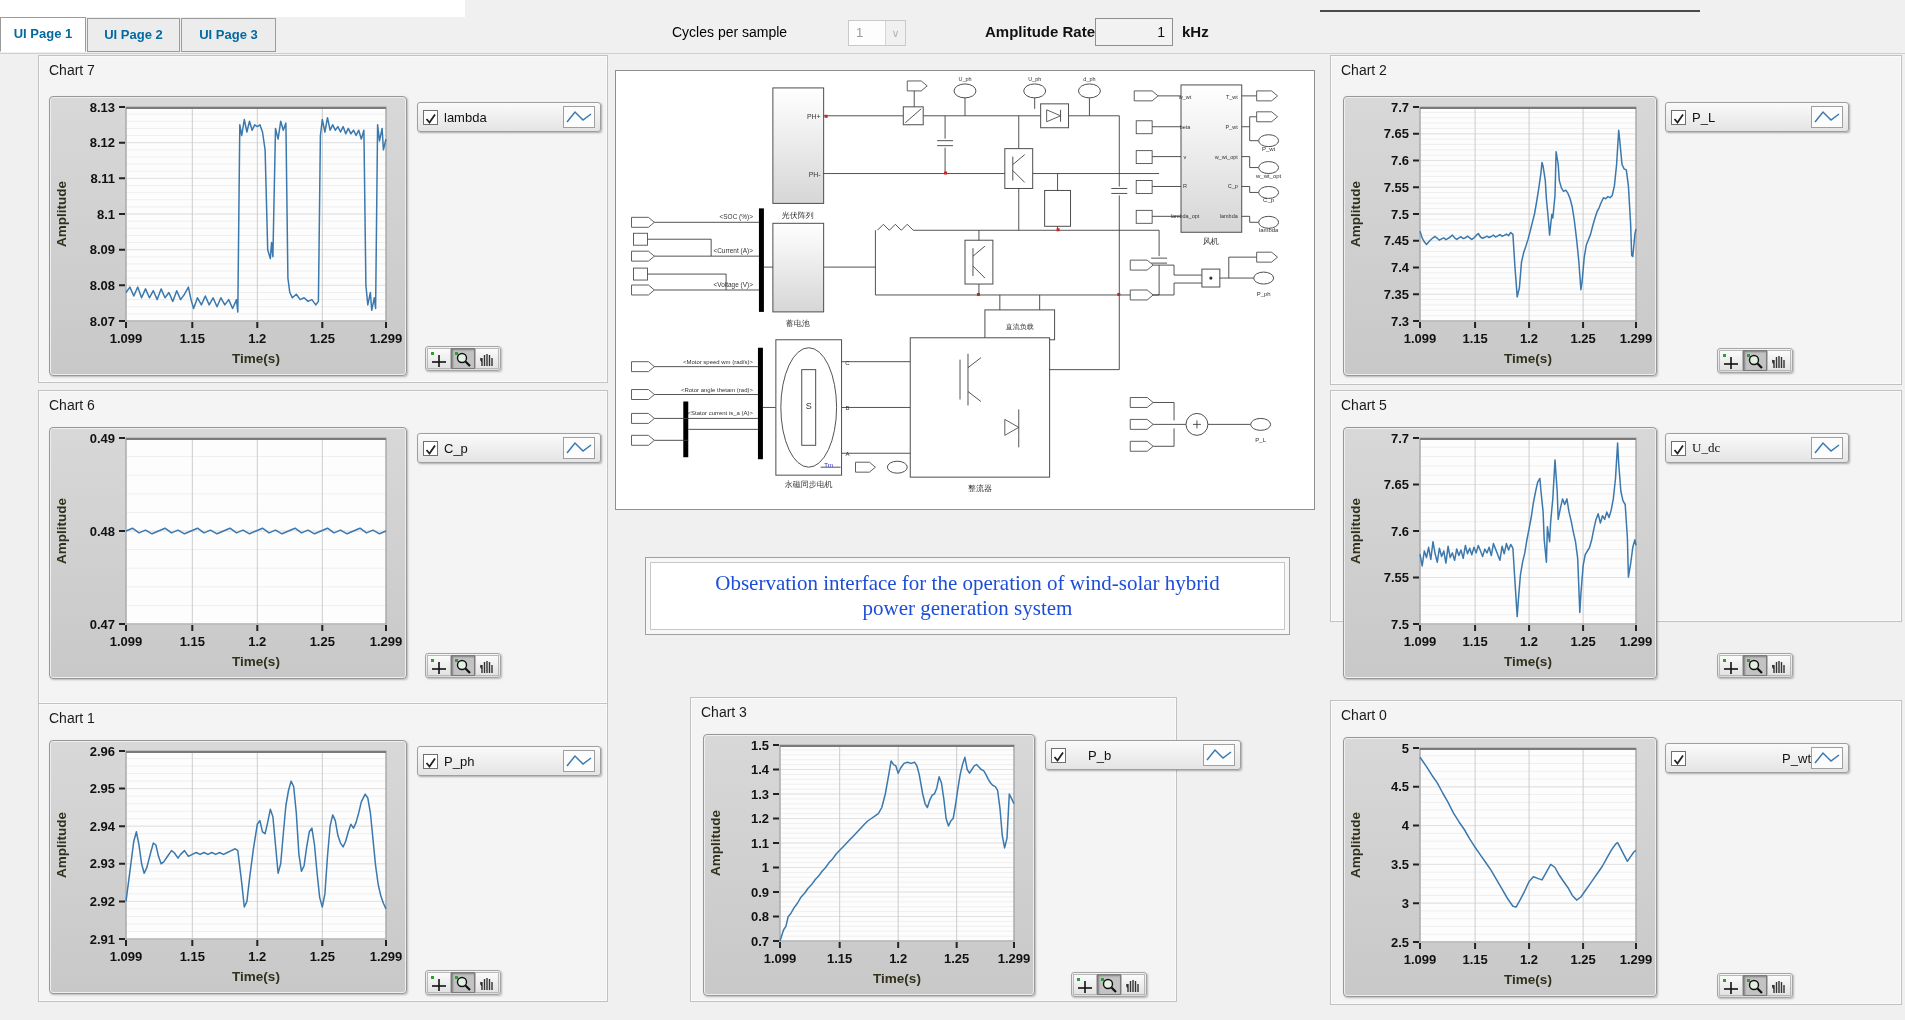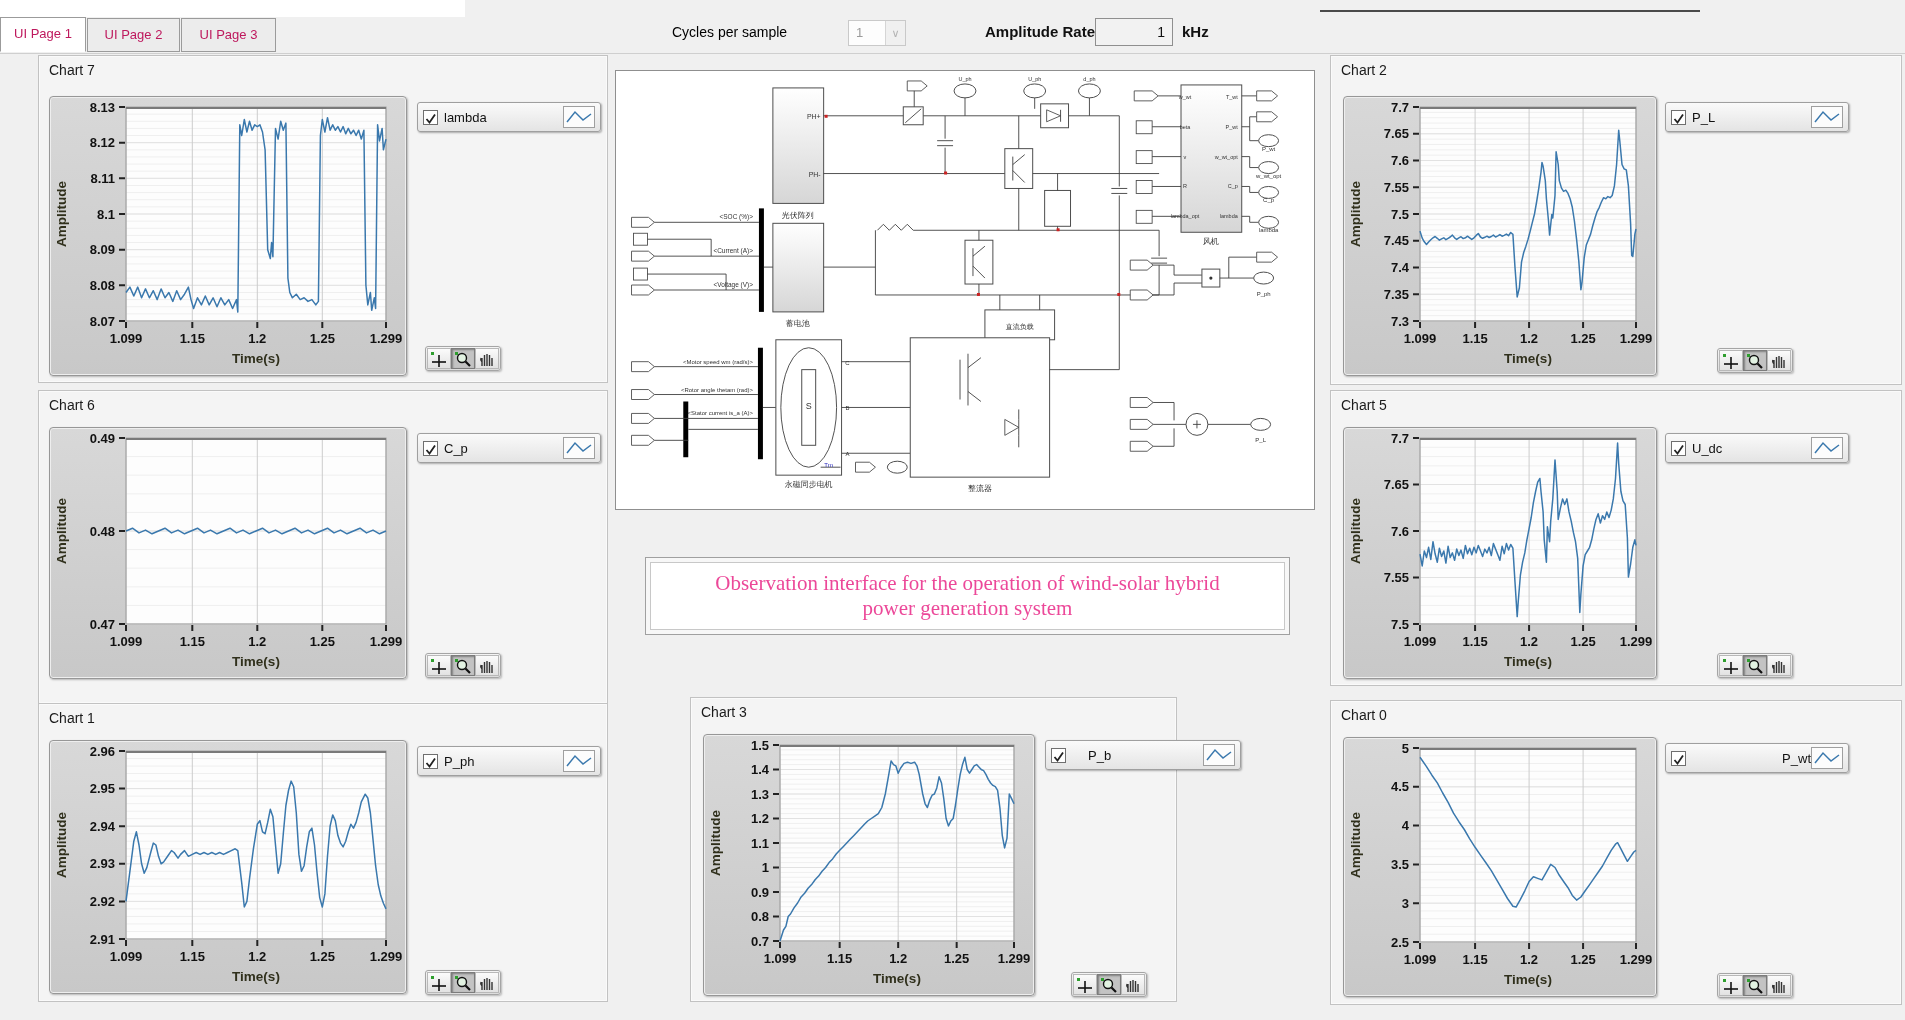--- a/index.html
+++ b/index.html
@@ -1,21 +1,21 @@
 <!DOCTYPE html>
 <html><head>
 <meta charset="utf-8">
 <style>
   html,body{margin:0;padding:0;background:#f0f0f0;font-family:"Liberation Sans",sans-serif;}
   #stage{position:relative;width:1905px;height:1020px;background:#f0f0f0;overflow:hidden;}
   .topstrip{position:absolute;left:0;top:0;width:465px;height:17px;background:#ffffff;}
   .topline{position:absolute;height:2px;background:#4a4a4a;}
   .tabbar{position:absolute;left:0;top:17px;width:100%;height:36px;border-bottom:1px solid #cfcfcf;}
   .tab{position:absolute;top:1px;height:34px;background:#ececec;border:1px solid #9b9b9b;box-sizing:border-box;
-       font-size:13px;font-weight:normal;color:#be185d;text-align:center;line-height:32px;cursor:default;}
+       font-size:13px;font-weight:bold;color:#0369a1;text-align:center;line-height:32px;cursor:default;}
   .tab.active{background:#ffffff;height:35px;top:0;border-bottom:1px solid #ffffff;z-index:2;}
   .tb-label-dim{position:absolute;font-size:14px;color:#000000;}
   .tb-label{position:absolute;font-size:15px;font-weight:bold;color:#111;}
   .dropdown{position:absolute;width:58px;height:26px;background:#fdfdfd;border:1px solid #c9c9c9;box-sizing:border-box;}
   .dropdown .val{position:absolute;left:7px;top:4px;font-size:13px;color:#9b9b9b;}
   .dropdown .chev{position:absolute;right:0;top:0;width:19px;height:100%;background:#f0f0f0;border-left:1px solid #d5d5d5;
        color:#b3b3b3;font-size:11px;text-align:center;line-height:24px;}
   .numfield{position:absolute;width:78px;height:28px;background:#f2f2f2;border:1px solid #8f8f8f;box-sizing:border-box;
        font-size:14px;color:#111;text-align:right;line-height:26px;padding-right:7px;}
   .panel{position:absolute;background:#f4f4f4;border:1px solid #c2c2c2;box-sizing:border-box;box-shadow:0 0 0 1px #fafafa inset;}
@@ -32,21 +32,21 @@
   .wave-icon{width:32px;height:22px;background:#fcfcfc;border:1px solid #9f9f9f;box-sizing:border-box;display:inline-block;}
   .palette{position:absolute;height:25px;background:linear-gradient(#f4f4f4,#dcdcdc);border:1px solid #a5a5a5;border-radius:3px;
        box-sizing:border-box;box-shadow:1px 1px 2px rgba(0,0,0,.25);display:flex;padding:1px;}
   .pal-btn{width:24px;height:21px;border:1px solid #b8b8b8;background:linear-gradient(#fbfbfb,#e2e2e2);margin:0;padding:0;
        display:flex;align-items:center;justify-content:center;}
   .pal-btn.selected{background:#c3c3c3;border:1px solid #7c7c7c;box-shadow:inset 1px 1px 2px rgba(0,0,0,.35);}
   .diagram-panel{position:absolute;background:#ffffff;border:1px solid #8f8f8f;box-sizing:border-box;}
   .caption-box{position:absolute;background:#f7f7f7;border:1px solid #a0a0a0;box-sizing:border-box;padding:4px;}
   .caption-inner{width:100%;height:100%;background:#fff;border:1px solid #c8c8c8;box-sizing:border-box;
        display:flex;flex-direction:column;align-items:center;justify-content:center;
-       font-family:"Liberation Serif",serif;font-size:21px;color:#ec4899;line-height:25px;text-align:center;}
+       font-family:"Liberation Serif",serif;font-size:21px;color:#1d4ed8;line-height:25px;text-align:center;}
   .dg{stroke:#3f3f3f;stroke-width:0.9;fill:none;}
   .dg-block{fill:url(#blockGrad);stroke:#4d4d4d;stroke-width:1;}
   .dg-white{fill:#ffffff;stroke:#4d4d4d;stroke-width:1;}
   .dg-tag{fill:#ffffff;stroke:#4d4d4d;stroke-width:0.9;}
   .dg-bus{fill:#000;}
 </style>
 </head>
 <body>
 
 <div id="stage">
@@ -480,21 +480,21 @@
           </svg>
         </button>
       <button class="pal-btn">
           <svg width="20" height="18">
             <path d="M5,16 V8 M7.5,16 V5 M10,16 V4 M12.5,16 V5 M15,16 V8 M5,12 Q3,10 4,8" stroke="#333" stroke-width="1.4" fill="none"></path>
           </svg>
         </button>
     </div>
   </div>
 
-  <div class="panel" style="left:1330px;top:390px;width:572px;height:296px;">
+  <div class="panel" style="left:1330px;top:390px;width:572px;height:232px;">
     <div class="chart-title">Chart 5</div>
     <div class="bezel" style="left:12px;top:36px;width:314px;height:252px;">
         <svg width="312" height="250">
           <rect x="76" y="10" width="216" height="186" fill="#fdfdfd"></rect>
           <line x1="76" y1="196" x2="292" y2="196" stroke="#efefef" stroke-width="1"></line>
           <line x1="76" y1="186.7000000000002" x2="292" y2="186.7000000000002" stroke="#efefef" stroke-width="1"></line>
           <line x1="76" y1="177.4000000000004" x2="292" y2="177.4000000000004" stroke="#efefef" stroke-width="1"></line>
           <line x1="76" y1="168.10000000000062" x2="292" y2="168.10000000000062" stroke="#efefef" stroke-width="1"></line>
           <line x1="76" y1="158.80000000000084" x2="292" y2="158.80000000000084" stroke="#efefef" stroke-width="1"></line>
           <line x1="76" y1="149.50000000000102" x2="292" y2="149.50000000000102" stroke="#efefef" stroke-width="1"></line>
@@ -543,21 +543,21 @@
           <line x1="185.07999999999998" y1="197" x2="185.07999999999998" y2="203" stroke="#222" stroke-width="2"></line>
           <text x="185.07999999999998" y="218" text-anchor="middle" class="tick">1.2</text>
           <line x1="239.08000000000007" y1="197" x2="239.08000000000007" y2="203" stroke="#222" stroke-width="2"></line>
           <text x="239.08000000000007" y="218" text-anchor="middle" class="tick">1.25</text>
           <line x1="292" y1="197" x2="292" y2="203" stroke="#222" stroke-width="2"></line>
           <text x="292" y="218" text-anchor="middle" class="tick">1.299</text>
           <text x="16" y="103" class="axis-label" text-anchor="middle" transform="rotate(-90 16 103)">Amplitude</text>
           <text x="184" y="238" class="axis-label" text-anchor="middle">Time(s)</text>
         </svg>
       </div>
-    <div class="legend" style="left:334px;top:42px;width:184px;">
+    <div class="legend" style="left:334px;top:42px;width:184px;font-family:Liberation Serif, serif;">
       <span class="checkbox"><svg width="13" height="13">
             <path d="M2.5,7 l3,3.5 l5.5,-8" stroke="#222" stroke-width="1.8" fill="none"></path>
           </svg></span>
       <span class="lg-label">U_dc</span>
       <span class="wave-icon"><svg width="30" height="20">
             <polyline points="3,15 11,5 19,13 27,7" stroke="#3a78ad" stroke-width="1.5" fill="none"></polyline>
           </svg></span>
     </div>
     <div class="palette" style="left:386px;top:262px;">
       <button class="pal-btn">

